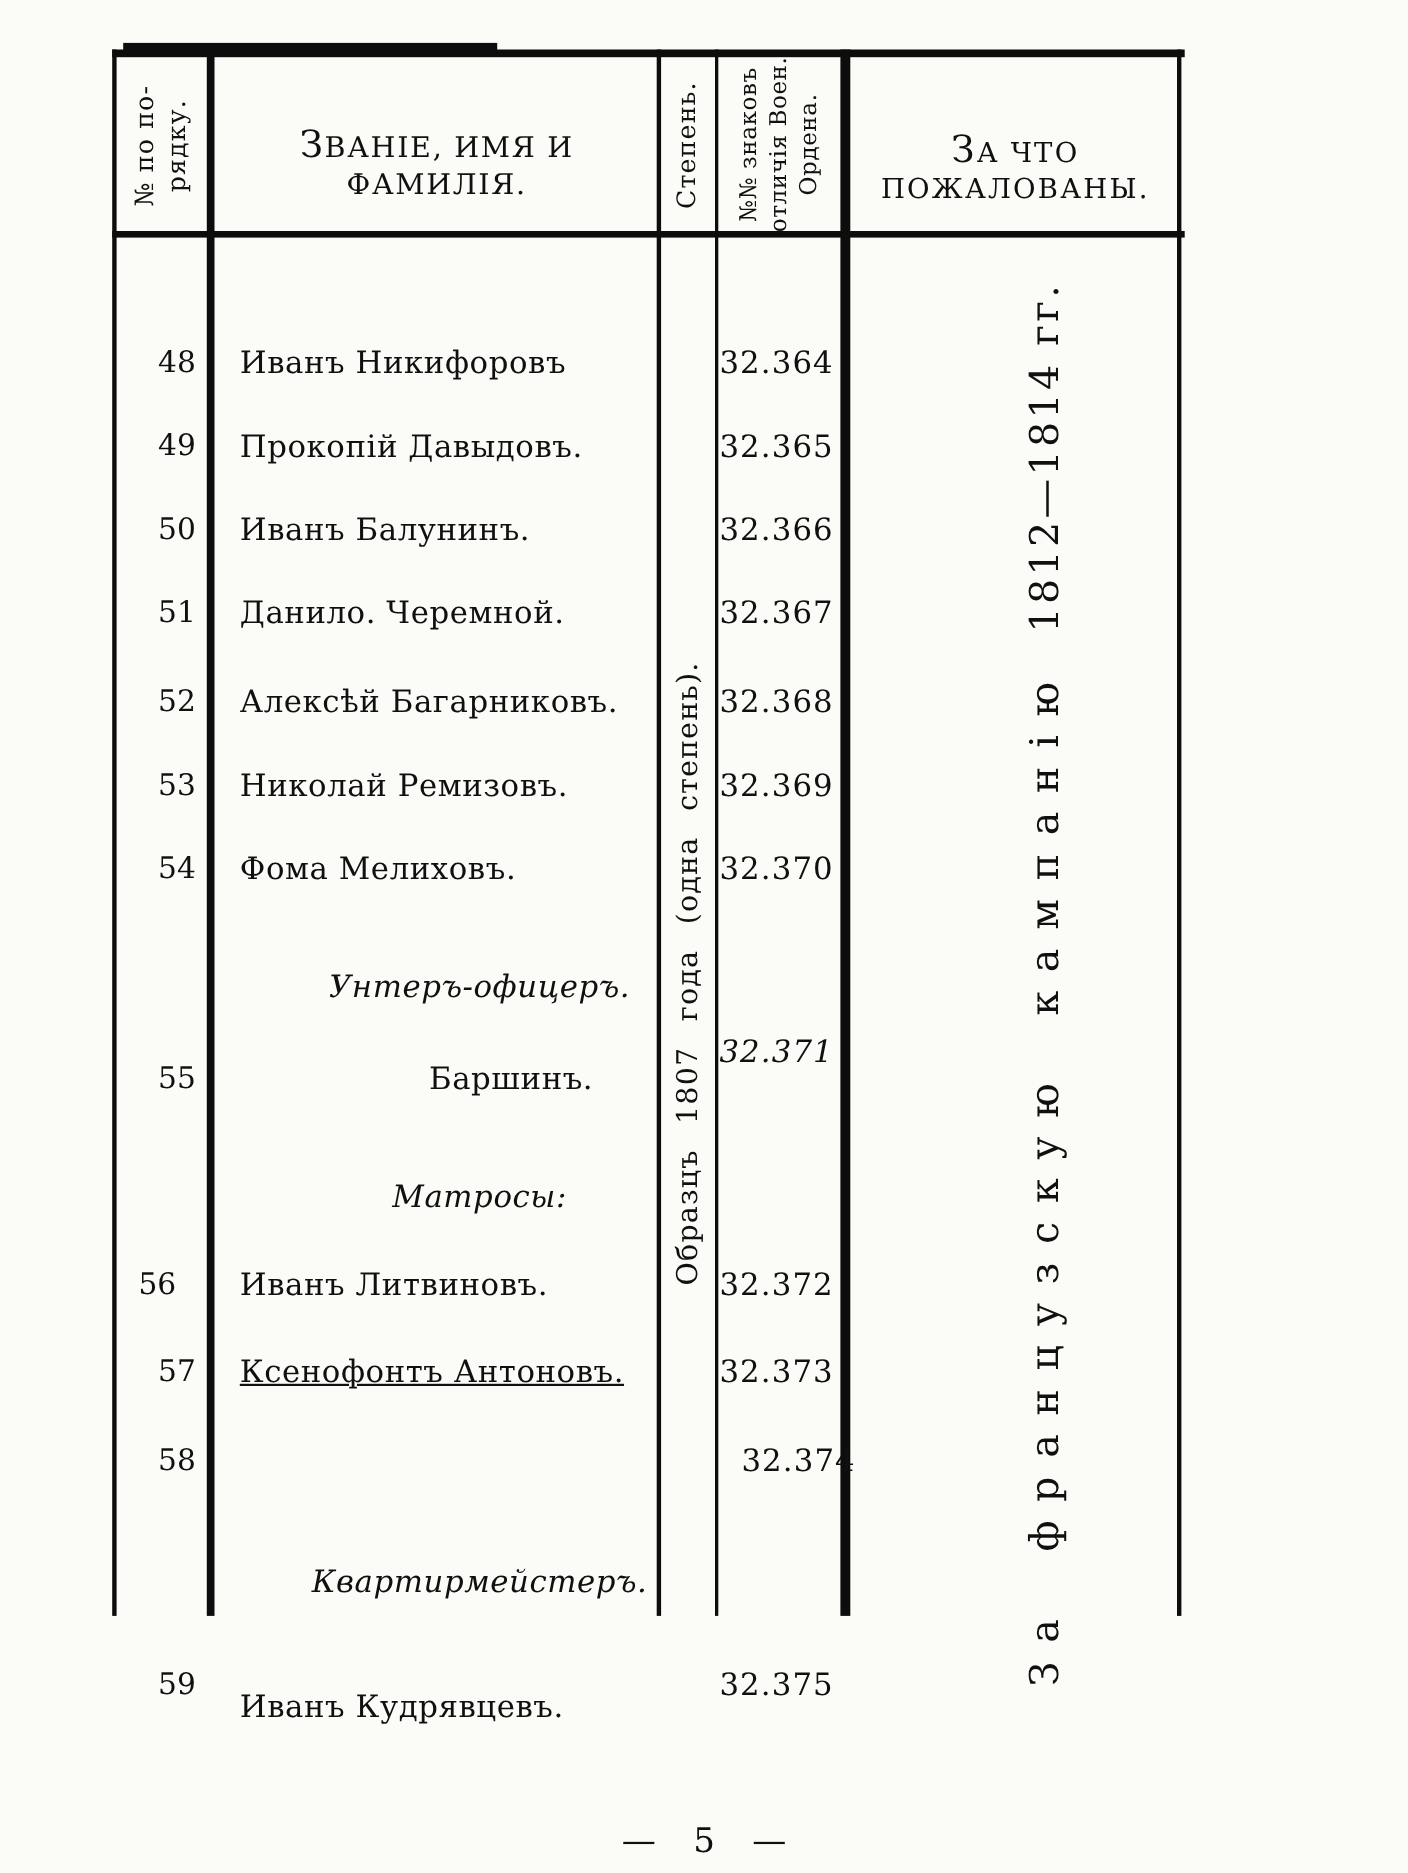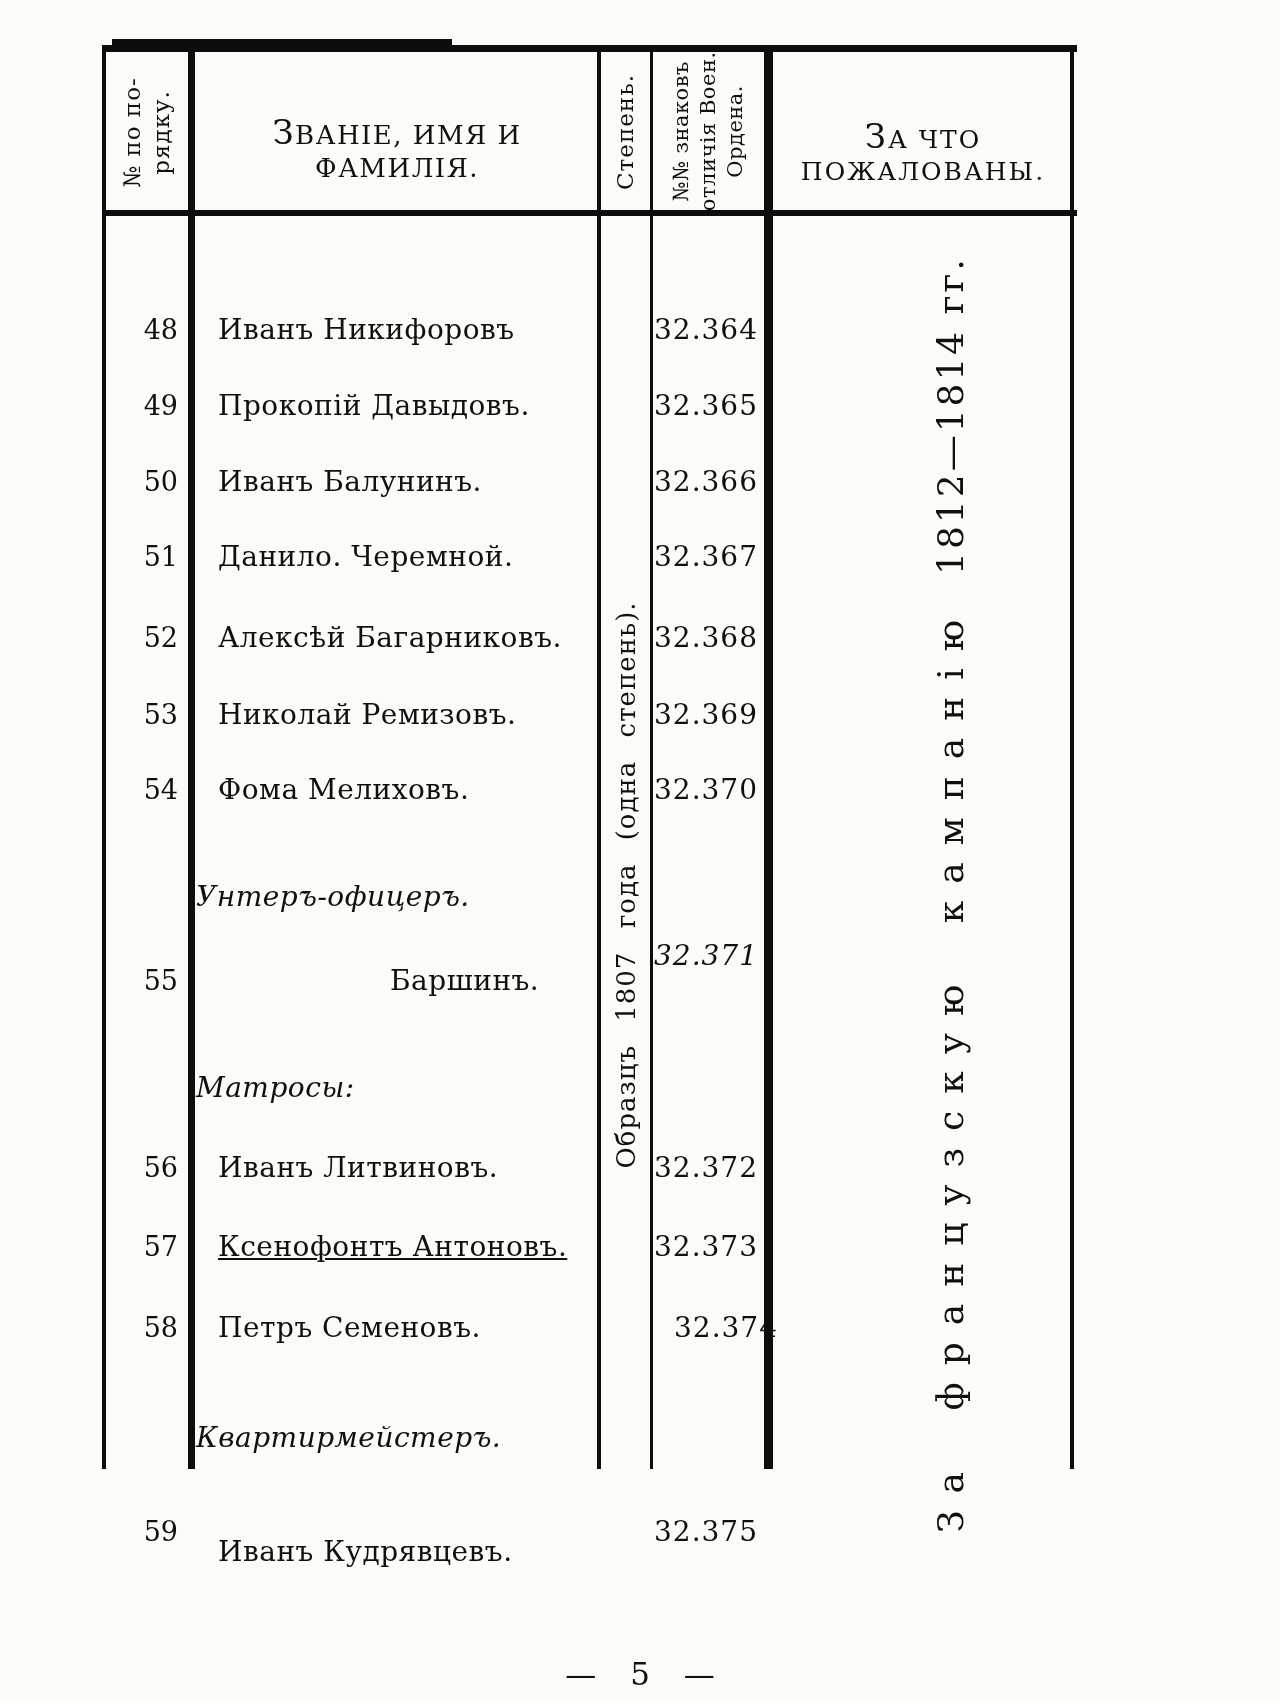--- a/index.html
+++ b/index.html
@@ -17,21 +17,21 @@
   .caps-head{position:absolute;text-align:center;letter-spacing:1.5px;font-size:26px;line-height:1.2;}
   .caps-head::first-letter{font-size:34px;}
   .hdr-small{font-size:23px;letter-spacing:1px;}
   .degree-note{font-size:26px;word-spacing:14px;letter-spacing:1px;}
   .reason-note{font-size:36px;}
   .reason-words{letter-spacing:17px;word-spacing:16px;}
   .reason-years{letter-spacing:3px;margin-left:28px;}
   .row-num{position:absolute;left:108px;width:70px;text-align:right;font-size:27px;line-height:36px;}
   .row-name{position:absolute;font-size:28px;line-height:36px;letter-spacing:.5px;}
   .row-badge{position:absolute;left:652px;width:106px;text-align:right;font-size:28px;line-height:36px;letter-spacing:1px;}
-  .row-heading{position:absolute;left:196px;width:432px;text-align:left;font-style:italic;font-size:28px;line-height:36px;letter-spacing:.5px;}
+  .row-heading{position:absolute;left:196px;width:432px;text-align:center;font-style:italic;font-size:28px;line-height:36px;letter-spacing:.5px;padding-left:24px;}
   .footer{position:absolute;left:0;top:1656px;width:1280px;display:flex;justify-content:center;align-items:baseline;gap:34px;font-size:31px;}
 </style>
 </head>
 <body>
 
 <div class="page" id="page">
 
   <div class="hline" style="left:102px;top:45px;width:975px;height:7px;"></div>
   <div class="hline" style="left:112px;top:39px;width:340px;height:7px;"></div>
   <div class="hline" style="left:102px;top:210px;width:975px;height:6px;"></div>
@@ -100,26 +100,25 @@
     <div class="row-name" style="top: 697px; left: 218px;">Николай Ремизовъ.</div>
     <div class="row-badge" style="top: 697px;">32.369</div>
     <div class="row-num" style="top: 772px;">54</div>
     <div class="row-name" style="top: 772px; left: 218px;">Фома Мелиховъ.</div>
     <div class="row-badge" style="top: 772px;">32.370</div>
     <div class="row-heading" style="top: 879px;">Унтеръ-офицеръ.</div>
     <div class="row-num" style="top: 963px;">55</div>
     <div class="row-name" style="top: 963px; left: 390px;">Баршинъ.</div>
     <div class="row-badge" style="top: 938px; font-style: italic;">32.371</div>
     <div class="row-heading" style="top: 1070px;">Матросы:</div>
-    <div class="row-num" style="top: 1150px;">56</div>
+    <div class="row-num" style="top: 1150px; text-align: center;">56</div>
     <div class="row-name" style="top: 1150px; left: 218px;">Иванъ Литвиновъ.</div>
     <div class="row-badge" style="top: 1150px;">32.372</div>
     <div class="row-num" style="top: 1229px;">57</div>
     <div class="row-name" style="top: 1229px; left: 218px; text-decoration: underline;">Ксенофонтъ Антоновъ.</div>
     <div class="row-badge" style="top: 1229px;">32.373</div>
     <div class="row-num" style="top: 1310px;">58</div>
-    <div class="row-name" style="top: 1310px; left: 218px;">Петръ Семеновъ.</div>
     <div class="row-badge" style="top: 1310px; margin-left: 20px;">32.374</div>
     <div class="row-heading" style="top: 1420px;">Квартирмейстеръ.</div>
     <div class="row-num" style="top: 1514px;">59</div>
     <div class="row-name" style="top: 1514px; left: 218px; margin-top: 20px;">Иванъ Кудрявцевъ.</div>
     <div class="row-badge" style="top: 1514px;">32.375</div>
   </div>
 
 </body></html>

